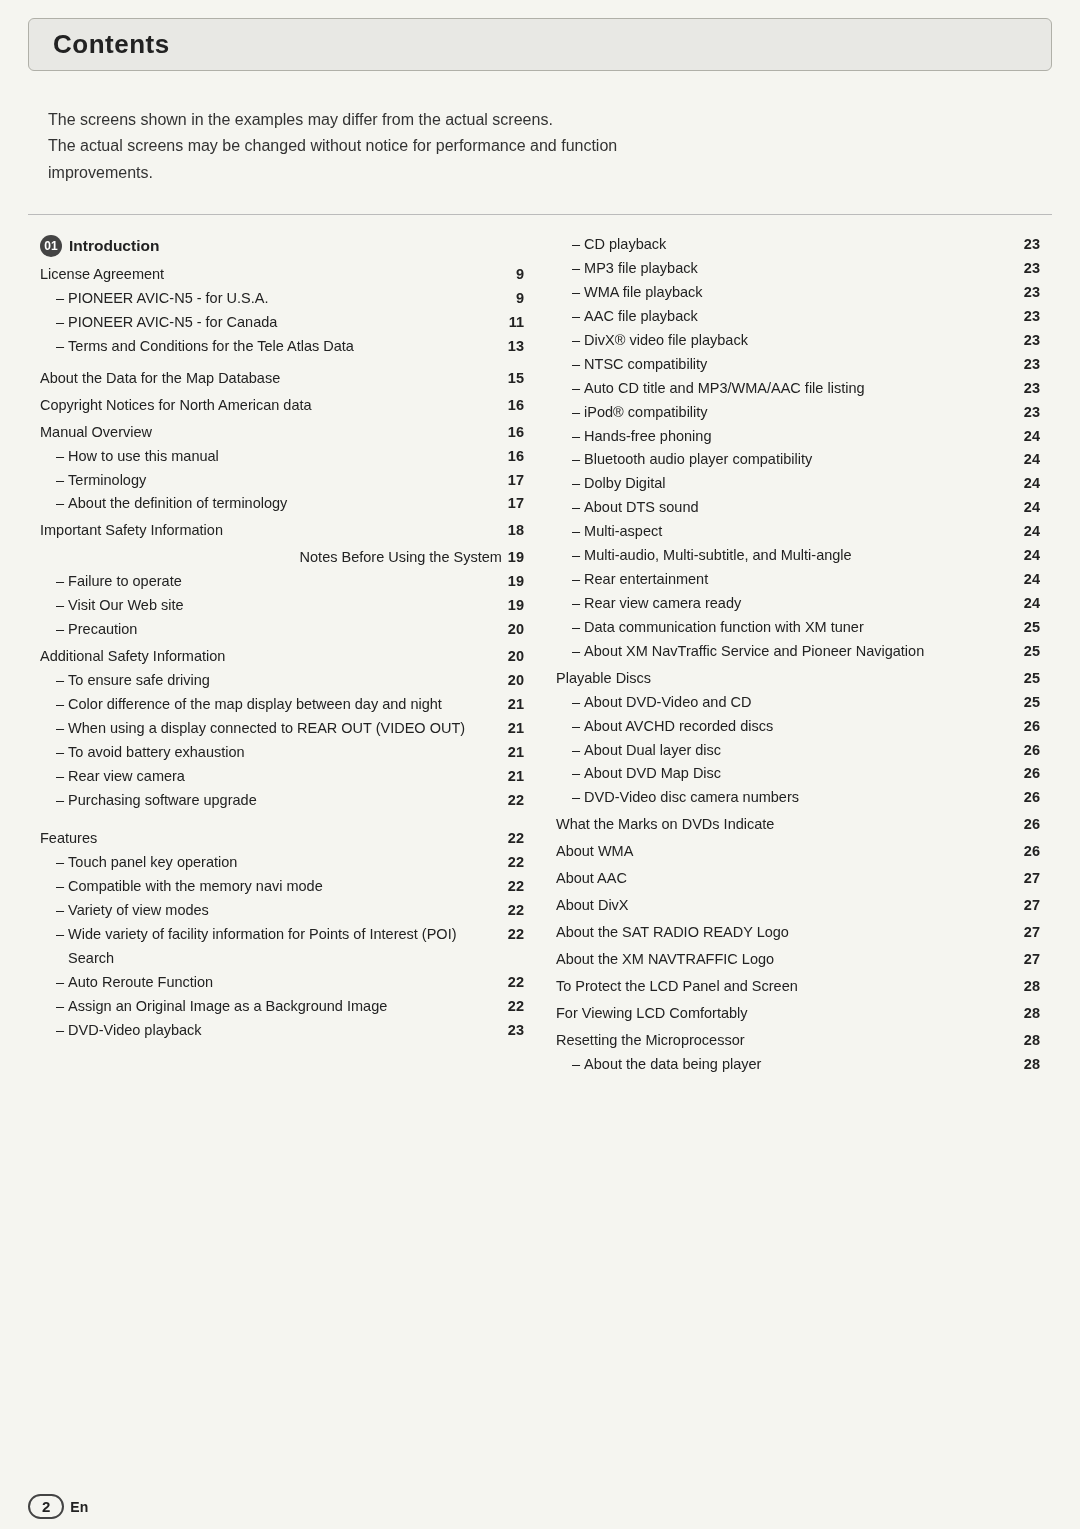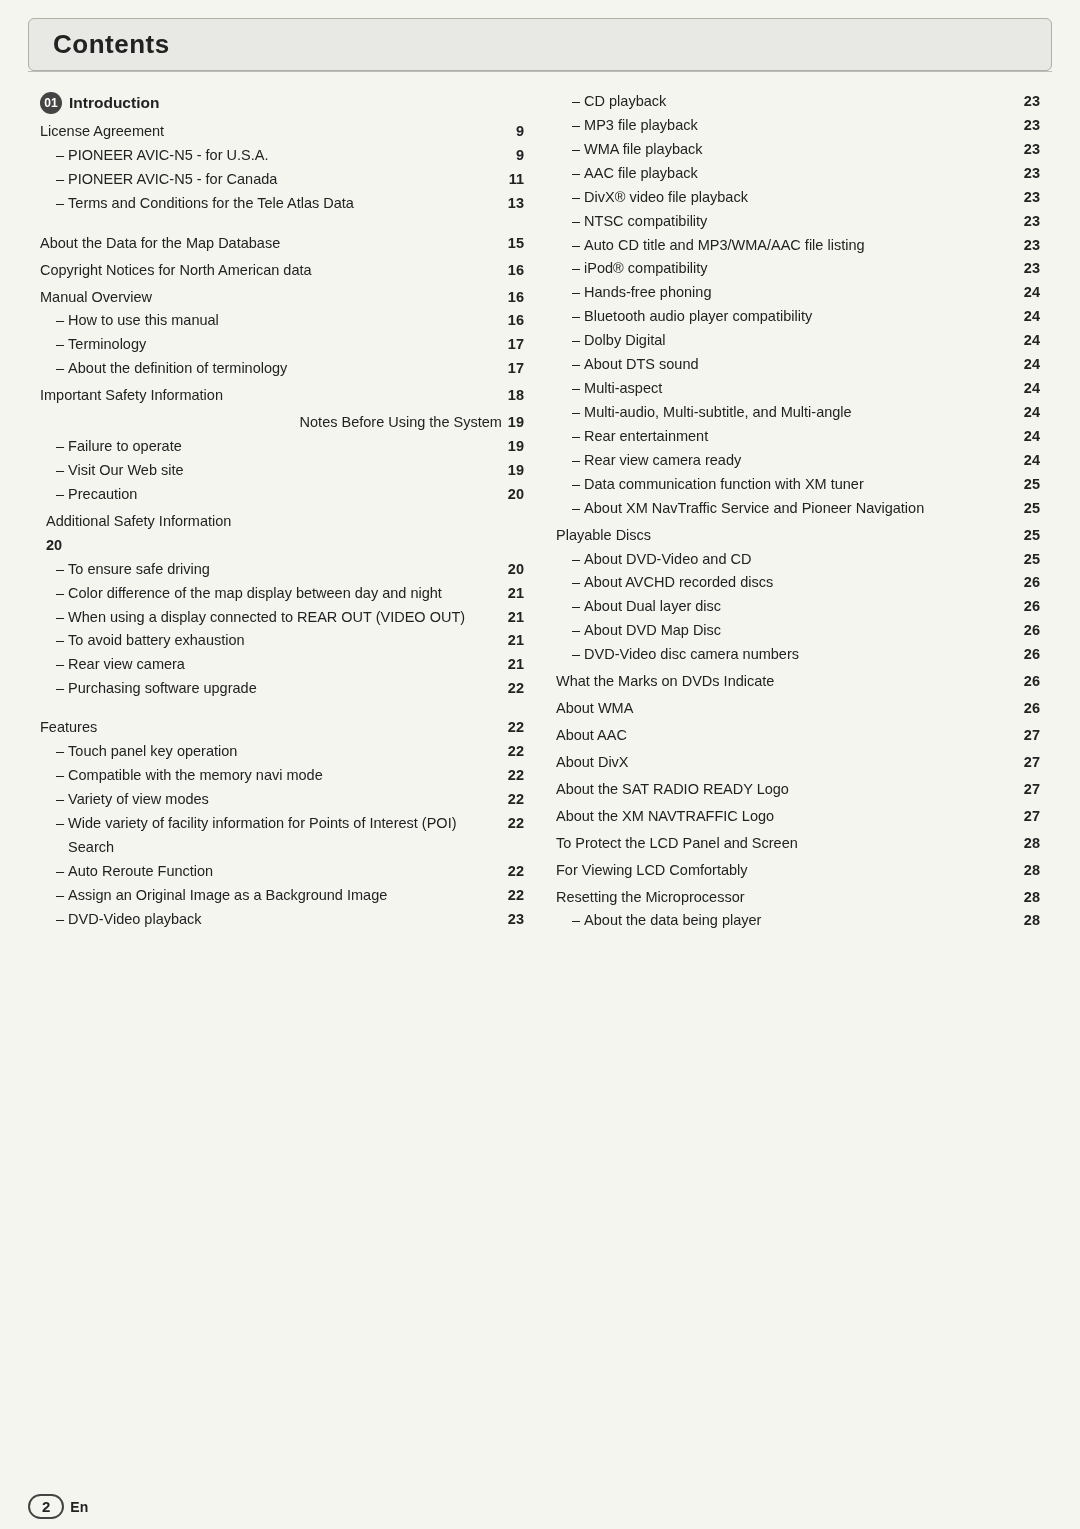--- a/index.html
+++ b/index.html
@@ -117,20 +117,25 @@
   </style>
 </head>
 <body>
 
 <div class="page-container">
 
   <div class="header-bar">
     <span class="header-title">Contents</span>
   </div>
 
+  <div class="intro-text">
+    <div>The screens shown in the examples may differ from the actual screens.</div>
+    <div>The actual screens may be changed without notice for performance and function</div>
+    <div>improvements.</div>
+  </div>
 
   <hr class="divider-line">
 
   <div class="content-columns">
 
     <div class="col-left">
       <div class="section-heading">
         <span class="section-num-circle">01</span>
         <span>Introduction</span>
       </div>
@@ -153,21 +158,21 @@
               <span style="font-weight: bold; margin-left: 5px; white-space: nowrap;">11</span>
             </span>
           </div>
           <div style="display: flex; align-items: baseline; font-size: 14.5px; line-height: 1.65; margin-left: 16px;">
             <span style="margin-right: 4px; flex-shrink: 0;">–</span>
             <span style="display: flex; justify-content: space-between; align-items: baseline; flex: 1 1 0%;">
               <span style="flex: 1 1 0%;">Terms and Conditions for the Tele Atlas Data</span>
               <span style="font-weight: bold; margin-left: 5px; white-space: nowrap;">13</span>
             </span>
           </div>
-          <div style="display: flex; justify-content: space-between; align-items: baseline; font-size: 14.5px; line-height: 1.65; margin-left: 0px; margin-top: 16px;">
+          <div style="display: flex; justify-content: space-between; align-items: baseline; font-size: 14.5px; line-height: 1.65; margin-left: 0px; margin-top: 8px;">
             <span>About the Data for the Map Database</span>
             <span style="font-weight: bold; margin-left: 6px; white-space: nowrap;">15</span>
           </div>
           <div style="display: flex; justify-content: space-between; align-items: baseline; font-size: 14.5px; line-height: 1.65; margin-left: 0px; margin-top: 3px;">
             <span>Copyright Notices for North American data</span>
             <span style="font-weight: bold; margin-left: 6px; white-space: nowrap;">16</span>
           </div>
           <div style="display: flex; justify-content: space-between; align-items: baseline; font-size: 14.5px; line-height: 1.65; margin-left: 0px; margin-top: 3px;">
             <span>Manual Overview</span>
             <span style="font-weight: bold; margin-left: 6px; white-space: nowrap;">16</span>
@@ -215,21 +220,21 @@
               <span style="font-weight: bold; margin-left: 5px; white-space: nowrap;">19</span>
             </span>
           </div>
           <div style="display: flex; align-items: baseline; font-size: 14.5px; line-height: 1.65; margin-left: 16px;">
             <span style="margin-right: 4px; flex-shrink: 0;">–</span>
             <span style="display: flex; justify-content: space-between; align-items: baseline; flex: 1 1 0%;">
               <span style="flex: 1 1 0%;">Precaution</span>
               <span style="font-weight: bold; margin-left: 5px; white-space: nowrap;">20</span>
             </span>
           </div>
-          <div style="display: flex; justify-content: space-between; align-items: baseline; font-size: 14.5px; line-height: 1.65; margin-left: 0px; margin-top: 3px; flex-direction: column;">
+          <div style="display: flex; justify-content: space-between; align-items: baseline; font-size: 14.5px; line-height: 1.65; margin-left: 0px; margin-top: 3px;">
             <span>Additional Safety Information</span>
             <span style="font-weight: bold; margin-left: 6px; white-space: nowrap;">20</span>
           </div>
           <div style="display: flex; align-items: baseline; font-size: 14.5px; line-height: 1.65; margin-left: 16px;">
             <span style="margin-right: 4px; flex-shrink: 0;">–</span>
             <span style="display: flex; justify-content: space-between; align-items: baseline; flex: 1 1 0%;">
               <span style="flex: 1 1 0%;">To ensure safe driving</span>
               <span style="font-weight: bold; margin-left: 5px; white-space: nowrap;">20</span>
             </span>
           </div>

